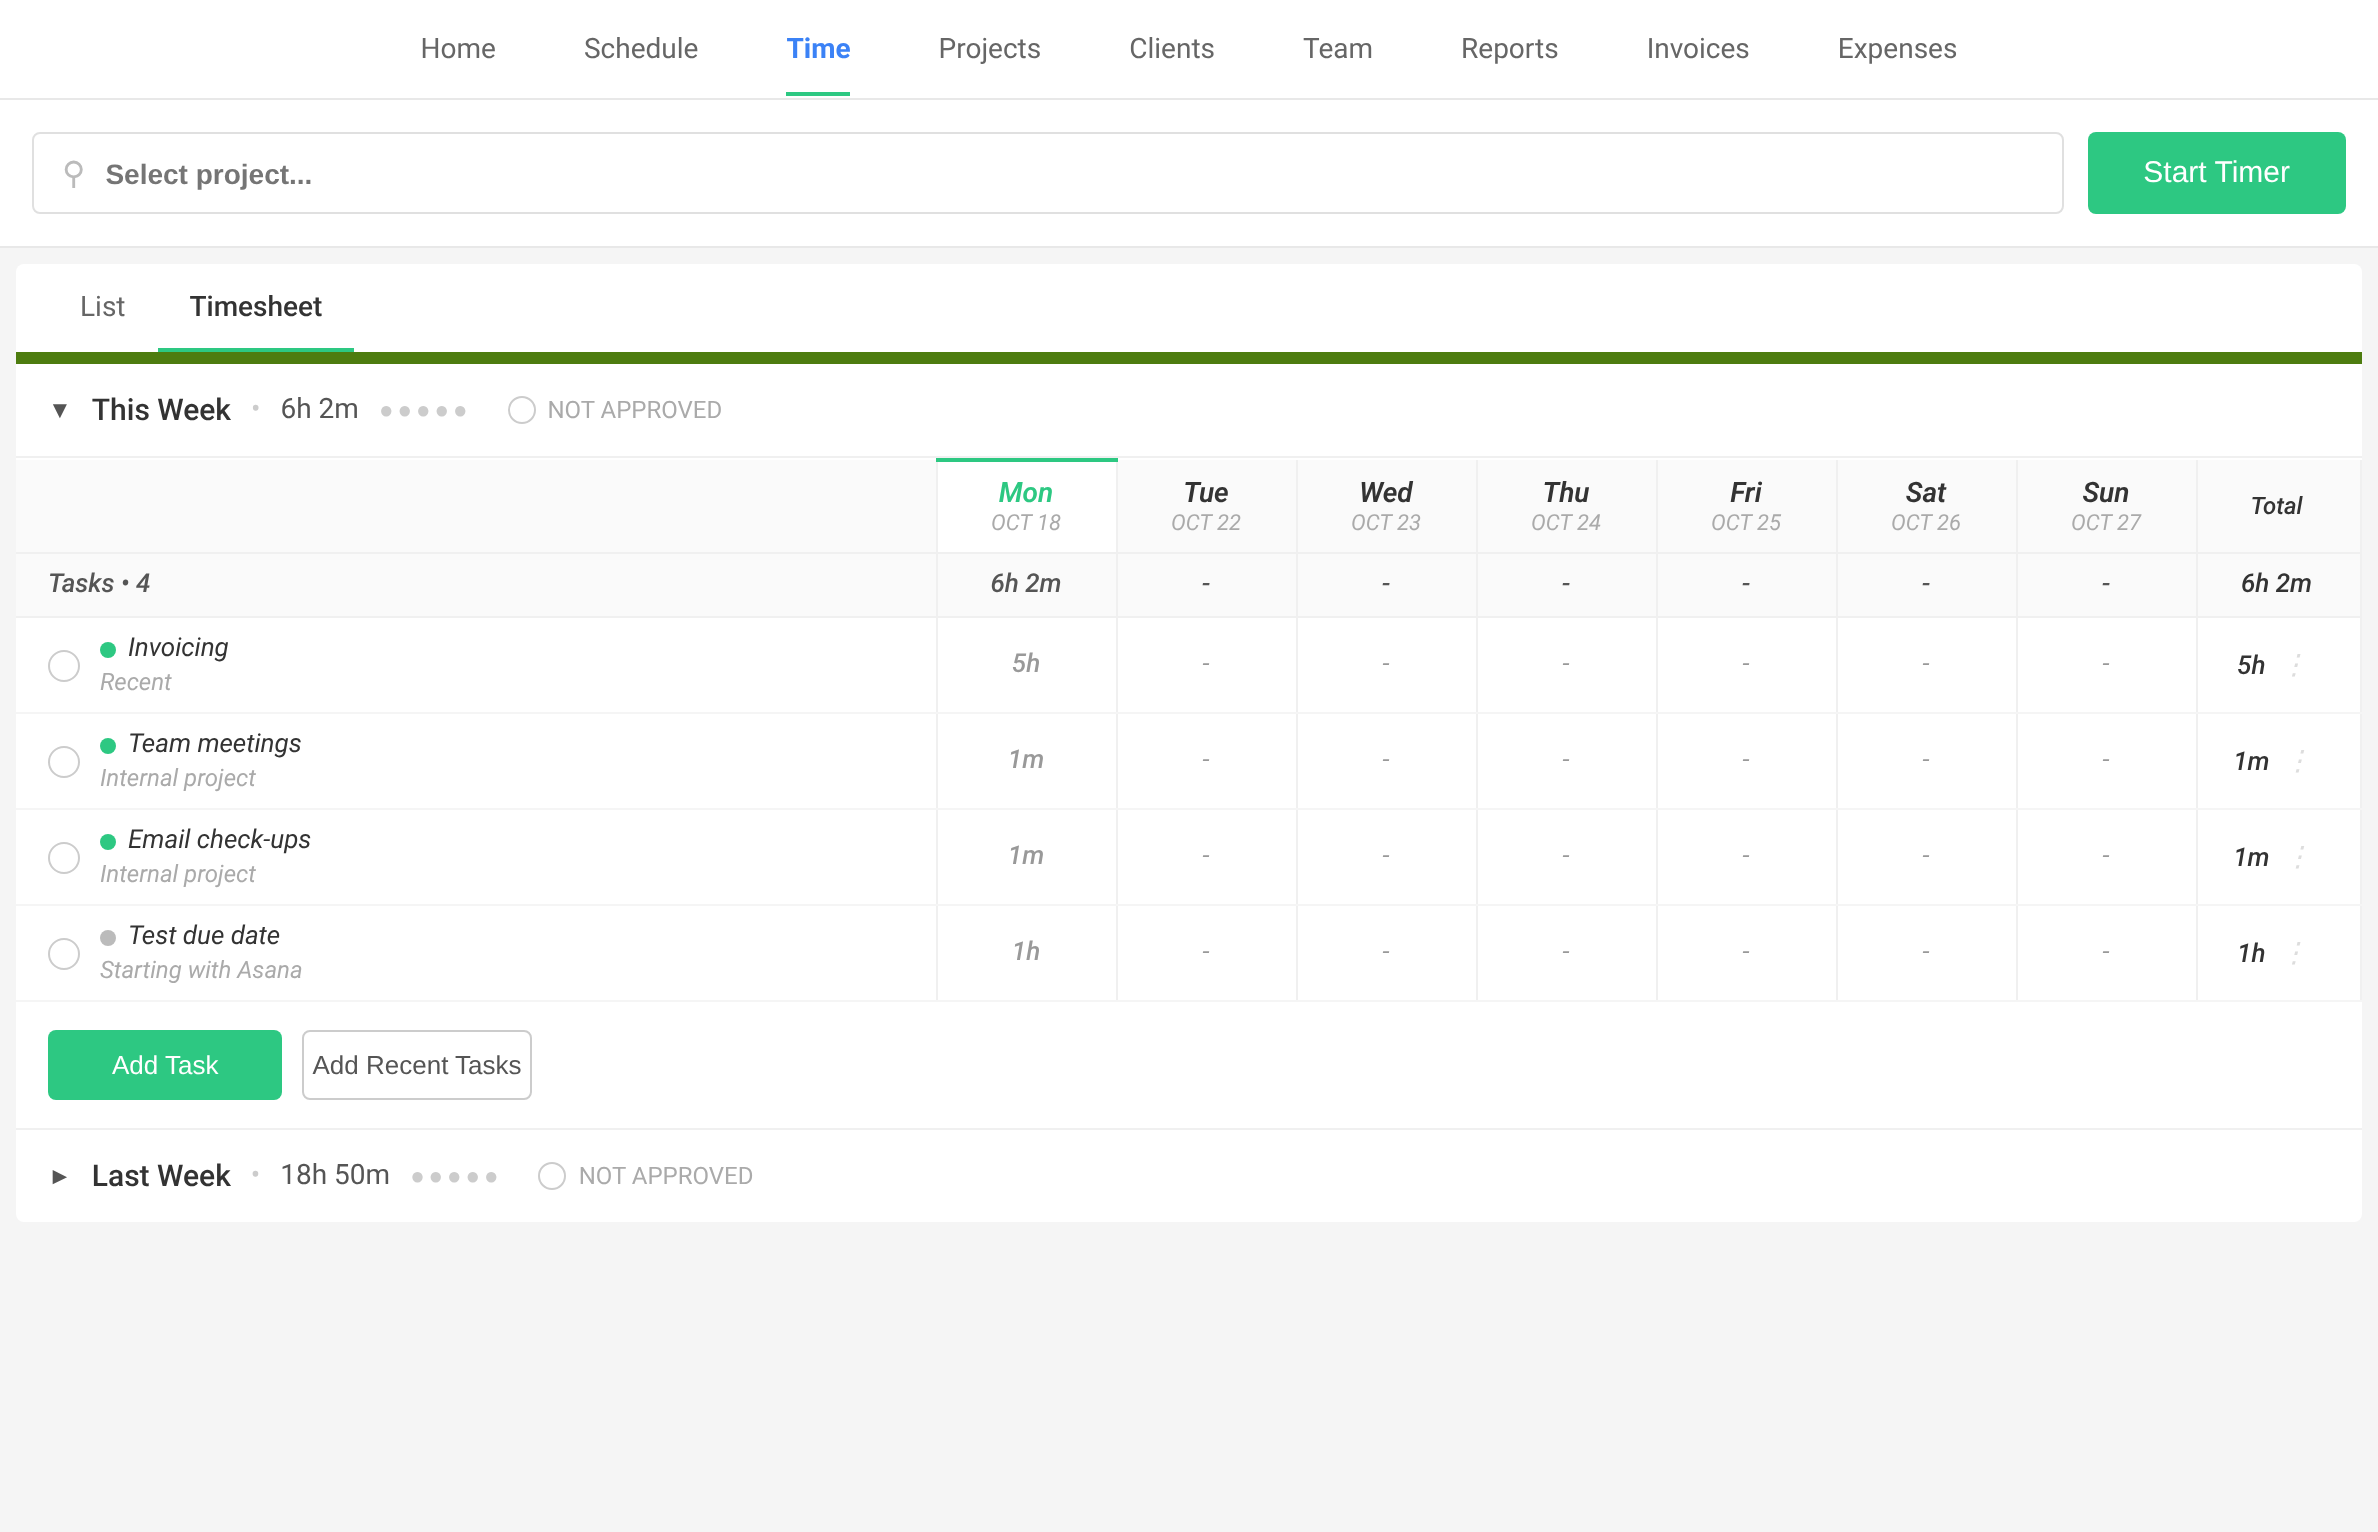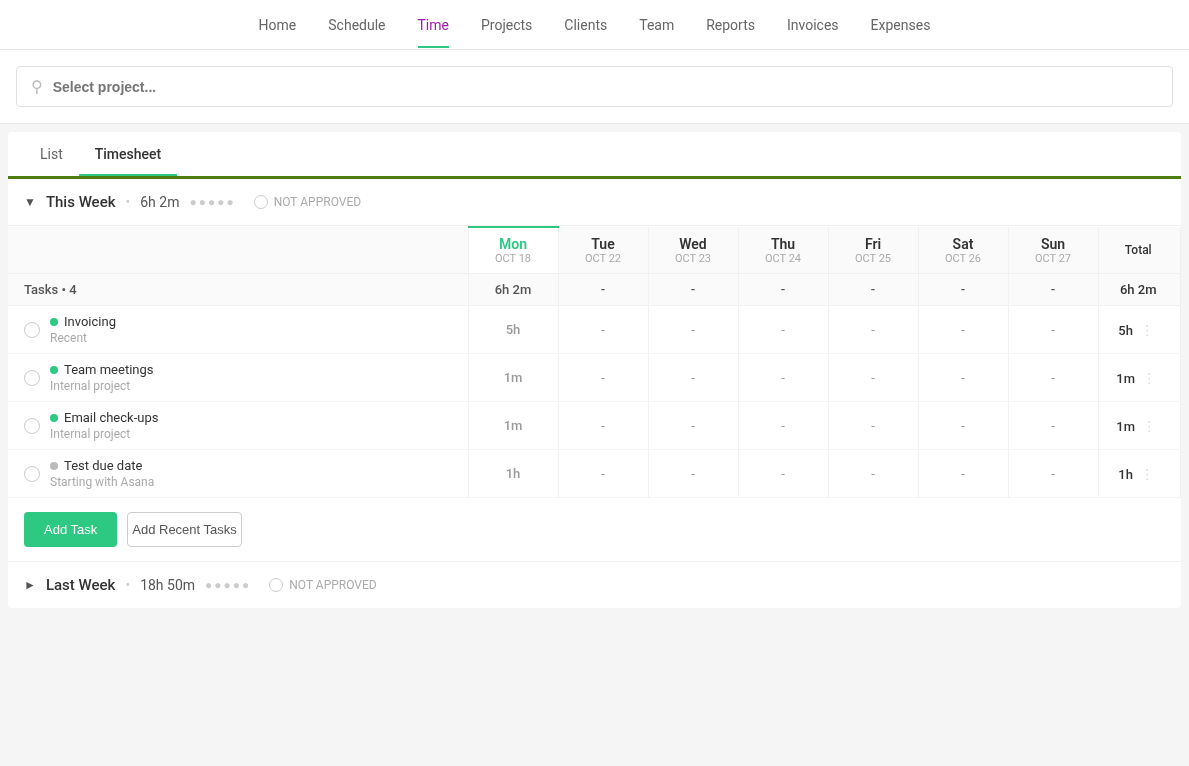--- a/index.html
+++ b/index.html
@@ -1,52 +1,52 @@
 <!DOCTYPE html>
 <html><head>
   <meta charset="utf-8">
   <style>
     * { box-sizing: border-box; margin: 0; padding: 0; }
     body { font-family: -apple-system, BlinkMacSystemFont, 'Segoe UI', Roboto, sans-serif; background: #f5f5f5; color: #333; font-size: 14px; }
 
     
     .nav { background: #fff; display: flex; justify-content: center; align-items: center; height: 50px; border-bottom: 1px solid #e8e8e8; }
-    .nav-items { display: flex; gap: 32px; justify-content: flex-end; }
+    .nav-items { display: flex; gap: 44px; justify-content: flex-end; }
     .nav-item { text-decoration: none; color: #666; font-size: 14px; padding: 14px 0; position: relative; }
-    .nav-item.active { color: #a21caf; font-weight: 400; }
+    .nav-item.active { color: #3b82f6; font-weight: 700; }
     .nav-item.active::after { content: ''; position: absolute; bottom: -1px; left: 0; right: 0; height: 2px; background: #2dc882; }
 
     
     .search-bar-wrapper { background: #fff; padding: 16px; border-bottom: 1px solid #e8e8e8; display: flex; gap: 12px; align-items: center; }
     .search-input-wrap { flex: 1; display: flex; align-items: center; border: 1px solid #e0e0e0; border-radius: 4px; padding: 10px 14px; background: #fff; }
     .search-icon { color: #bbb; margin-right: 10px; font-size: 16px; }
     .search-input { border: none; outline: none; width: 100%; color: #1d4ed8; font-size: 14px; font-weight: bold; }
     .start-timer-btn { background: #2dc882; color: #fff; border: none; border-radius: 4px; padding: 12px 28px; font-size: 15px; cursor: pointer; white-space: nowrap; }
 
     
     .main { background: #fff; margin: 8px; border-radius: 4px; }
 
     
-    .tabs { display: flex; border-bottom: 3px solid #4d7c0f; padding: 0 16px; }
+    .tabs { display: flex; border-bottom: 6px solid #4d7c0f; padding: 0 16px; }
     .tab { padding: 14px 16px; cursor: pointer; color: #666; font-size: 14px; position: relative; }
     .tab.active { color: #333; font-weight: 500; }
     .tab.active::after { content: ''; position: absolute; bottom: 0; left: 0; right: 0; height: 2px; background: #2dc882; }
 
     
     .week-header { display: flex; align-items: center; padding: 14px 16px; gap: 10px; border-bottom: 1px solid #f0f0f0; }
     .week-toggle { cursor: pointer; color: #555; font-size: 12px; }
     .week-label { font-size: 15px; font-weight: 500; color: #333; }
     .week-dot { color: #ccc; }
     .week-total { color: #555; font-size: 14px; }
     .week-dots { color: #ccc; letter-spacing: 2px; font-size: 12px; cursor: pointer; }
     .approval-badge { display: flex; align-items: center; gap: 6px; color: #aaa; font-size: 12px; margin-left: 8px; }
     .approval-circle { width: 14px; height: 14px; border-radius: 50%; border: 1.5px solid #ccc; display: inline-block; }
 
     
-    .timesheet { width: 100%; border-collapse: collapse; }
+    .timesheet { width: 100%; border-collapse: collapse; font-style: italic; }
     .timesheet th, .timesheet td { border-right: 1px solid #f0f0f0; text-align: center; }
     .timesheet th { padding: 8px 6px; font-size: 12px; font-weight: 400; color: #999; background: #fafafa; border-bottom: 1px solid #f0f0f0; }
     .timesheet th.active-day { background: #fff; color: #333; border-top: 2px solid #2dc882; }
     .timesheet th .day-name { font-size: 14px; font-weight: 600; color: #333; }
     .timesheet th.active-day .day-name { color: #2dc882; }
     .timesheet th .day-date { font-size: 11px; color: #aaa; }
     .timesheet td { padding: 8px 6px; color: #999; font-size: 13px; }
     .timesheet .task-col { text-align: left; padding: 8px 16px; width: 460px; }
     .timesheet .total-col { font-weight: 500; color: #333; padding-right: 8px; }
 
@@ -60,21 +60,21 @@
     .task-dot { width: 8px; height: 8px; border-radius: 50%; background: #2dc882; display: inline-block; flex-shrink: 0; }
     .task-dot.grey { background: #bbb; }
     .task-project { color: #aaa; font-size: 12px; }
     .task-checkbox { width: 16px; height: 16px; border-radius: 50%; border: 1.5px solid #ccc; cursor: pointer; flex-shrink: 0; }
 
     
     .delete-icon { color: #ddd; font-size: 14px; cursor: pointer; padding: 0 4px; }
 
     
     .btn-row { display: flex; gap: 10px; padding: 14px 16px; }
-    .btn-add-task { background: #2dc882; color: #fff; border: none; border-radius: 4px; padding: 9px 20px; font-size: 13px; cursor: pointer; }
+    .btn-add-task { background: #2dc882; color: #fff; border: none; border-radius: 4px; padding: 9px 32px; font-size: 13px; cursor: pointer; }
     .btn-add-recent { background: #fff; color: #555; border: 1px solid #ccc; border-radius: 4px; padding: 9px 4px; font-size: 13px; cursor: pointer; }
 
     
     .last-week-header { display: flex; align-items: center; padding: 14px 16px; gap: 10px; border-top: 1px solid #f0f0f0; }
     .collapsed-icon { cursor: pointer; color: #555; font-size: 12px; }
 
     .day-col-header { width: 90px; }
 
     .active-value { color: #333; font-weight: 500; }
   </style>
@@ -93,20 +93,21 @@
     <a class="nav-item">Invoices</a>
     <a class="nav-item">Expenses</a>
   </div>
 </nav>
 
 <div class="search-bar-wrapper">
   <div class="search-input-wrap">
     <span class="search-icon">⚲</span>
     <input class="search-input" type="text" placeholder="Select project..." style="">
   </div>
+  <button class="start-timer-btn">Start Timer</button>
 </div>
 
 <div class="main">
 
   <div class="tabs">
     <div class="tab">List</div>
     <div class="tab active">Timesheet</div>
   </div>
 
   <div class="week-header">

